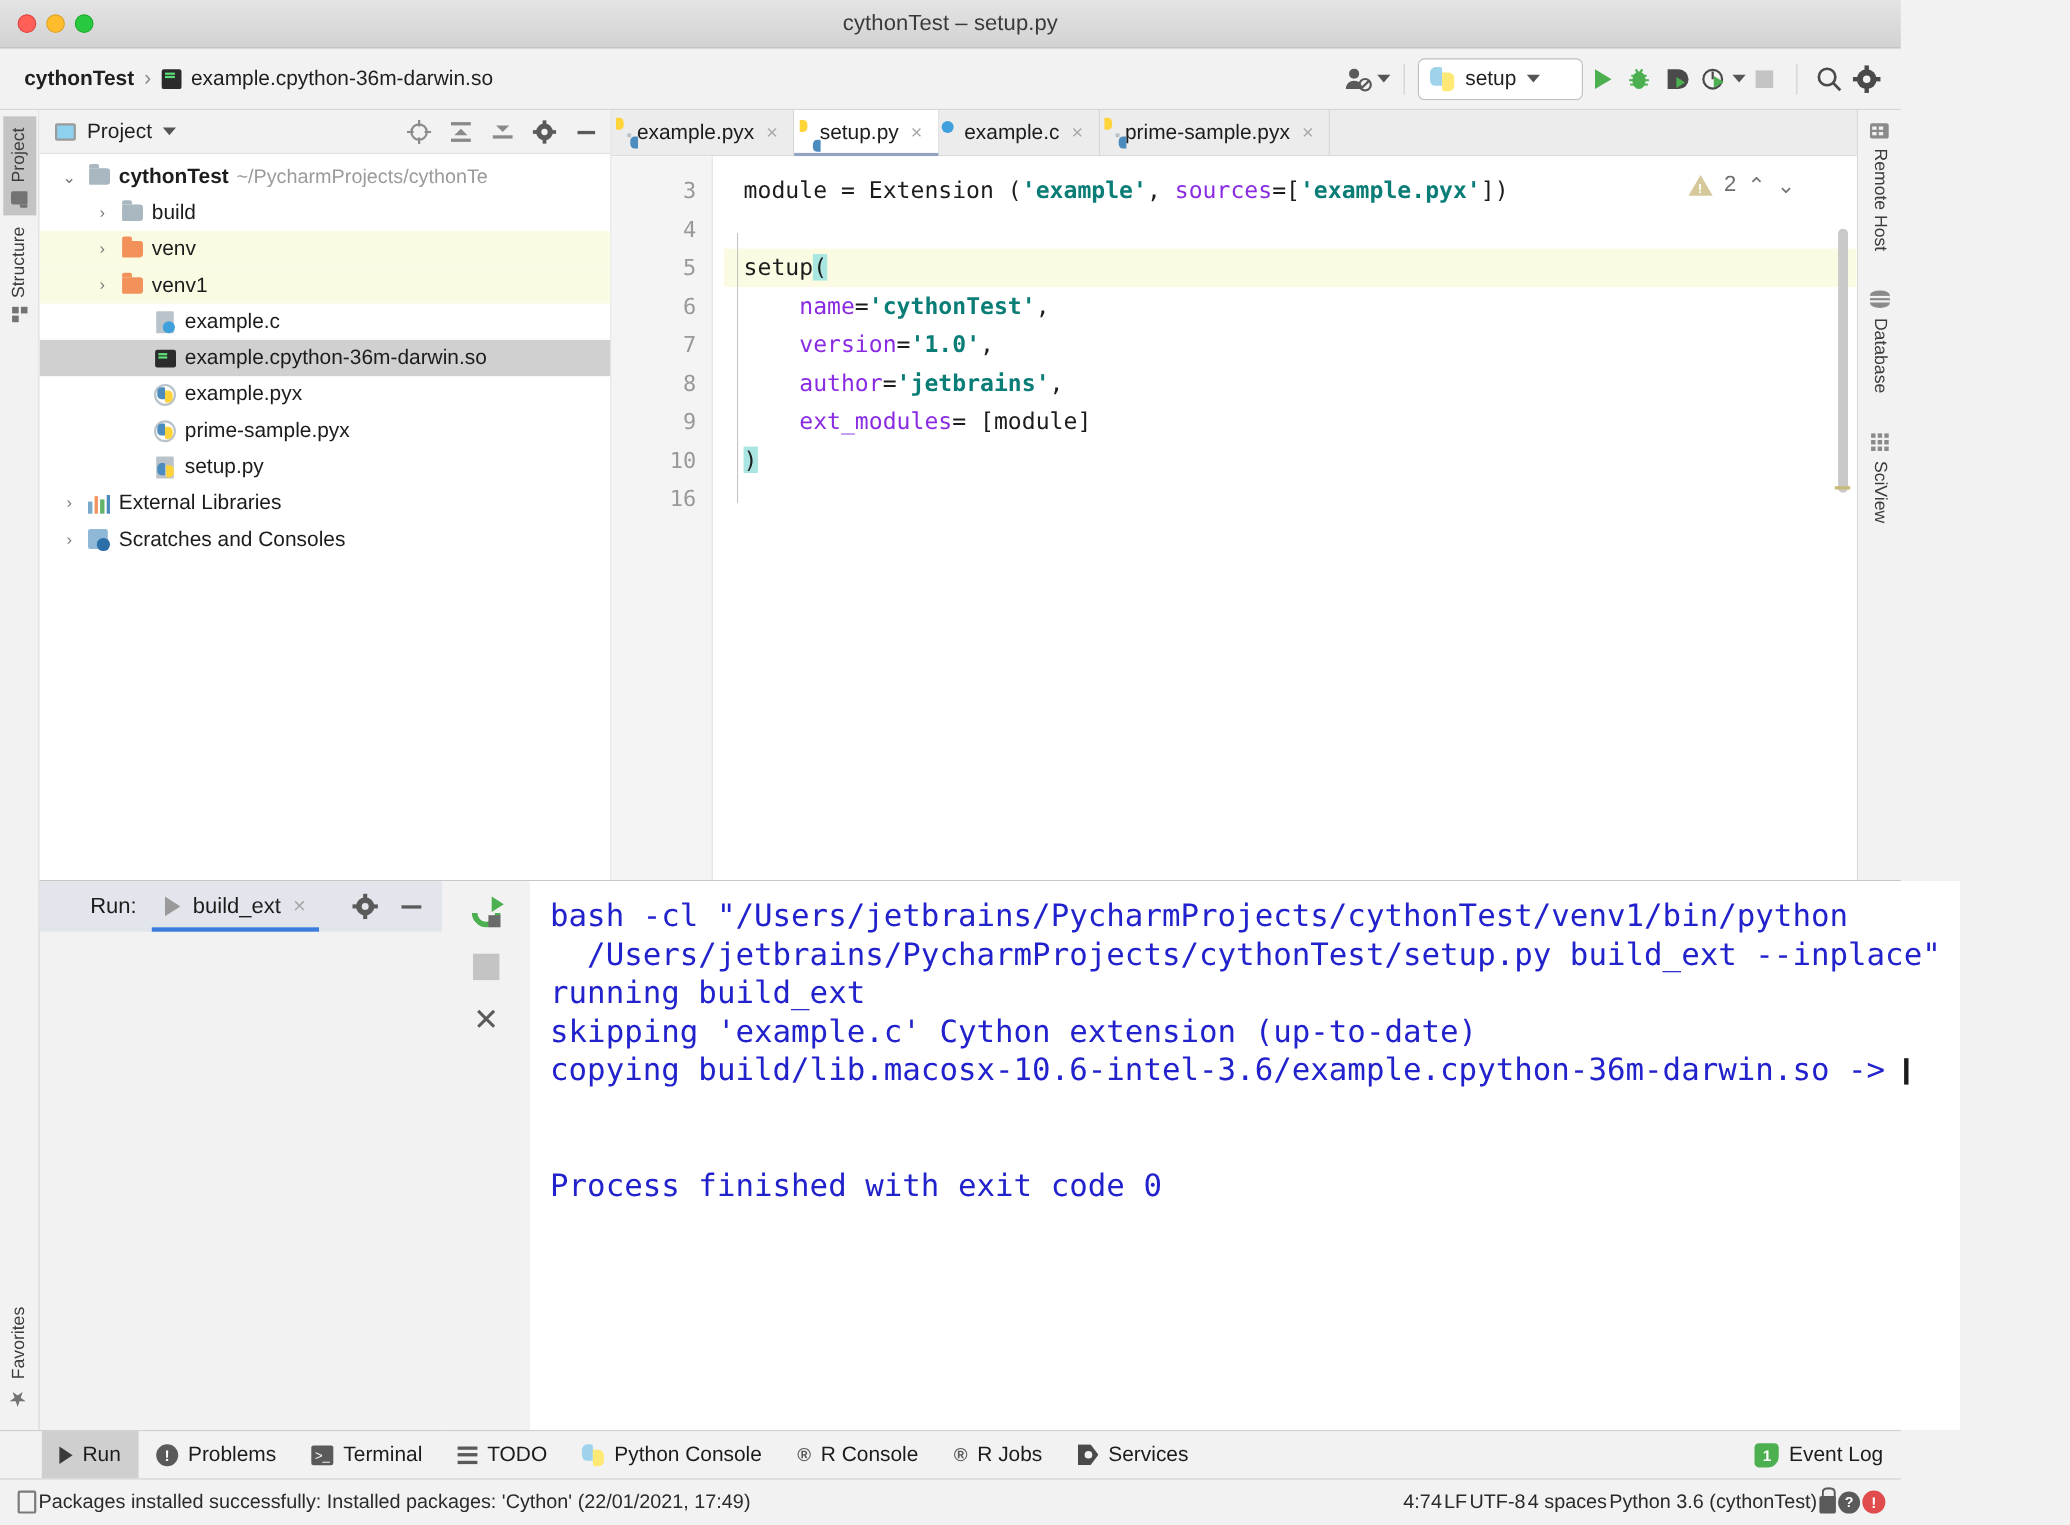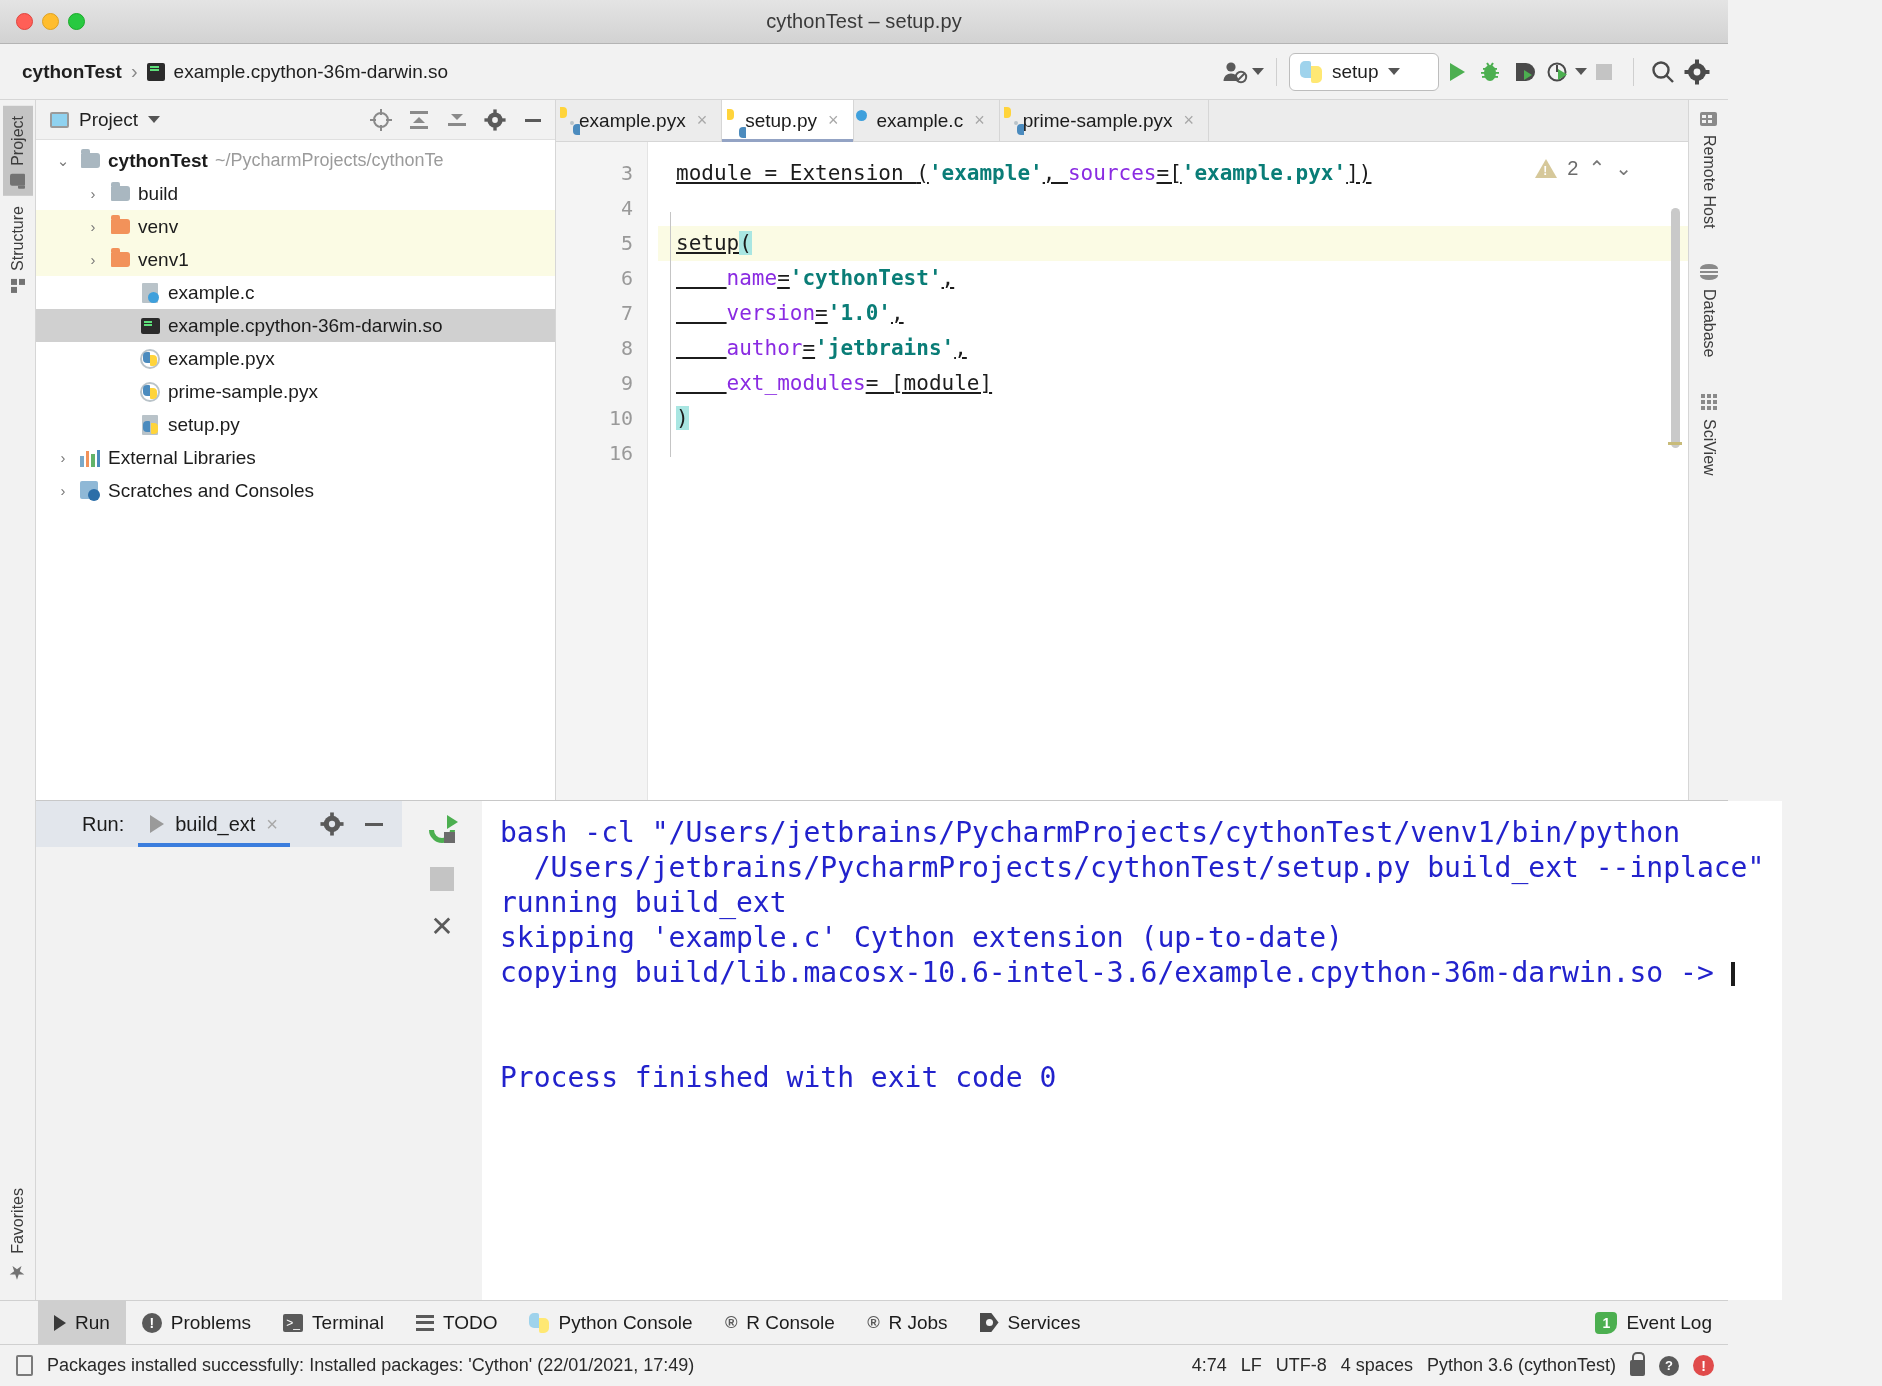--- a/index.html
+++ b/index.html
@@ -160,21 +160,21 @@
   .gutter div { height: 35px; line-height: 35px; }
   .code {
     flex: 1; position: relative; padding: 14px 0 0 10px;
     font-family: "DejaVu Sans Mono", monospace; font-size: 21px; color: #1c1c1c;
     white-space: pre; overflow: hidden;
   }
   .code .ln { height: 35px; line-height: 35px; padding-left: 18px; position: relative; }
   .code .ln.hl { background: #fbfbe4; }
   .str { color: #0a7d77; font-weight: bold; }
   .param { color: #8a2be2; }
-  .plain { color: #1c1c1c; text-decoration: underline; }
+  .plain { color: #1c1c1c; }
   .caretbg { background: #a9e6e2; }
   .indent-guide { position: absolute; left: 12px; top: 0; bottom: 0; width: 1px; background: #c5c5c5; }
 
   .warn-widget {
     position: absolute; top: 14px; right: 56px; display: flex; align-items: center; gap: 10px;
     font-size: 20px; color: #6b6b6b;
   }
   .warn-tri { width:0;height:0;border-left:11px solid transparent;border-right:11px solid transparent;border-bottom:19px solid #d6c89a; position:relative;}
   .warn-tri::after{content:"!";position:absolute;left:-3px;top:5px;font-size:12px;color:#fff;font-weight:bold;}
   .chev { font-size: 20px; color: #777; }
@@ -232,21 +232,21 @@
   .ico-prob { width: 20px; height: 20px; border-radius: 50%; background: #5a5a5a; color:#fff; font-size:14px; display:flex;align-items:center;justify-content:center;font-weight:bold;}
   .ico-term { width: 20px; height: 18px; background: #5a5a5a; border-radius: 2px; color:#fff; font-size:12px; display:flex; align-items:center; justify-content:center; }
   .ico-todo { width: 18px; height: 16px; display:flex; flex-direction:column; justify-content:space-between;}
   .ico-todo i { height: 3px; background: #5a5a5a; }
   .ico-r { font-size:17px; color:#5a5a5a; font-weight:bold; font-style:italic; }
   .ico-srvc { width:19px;height:19px;background:#4a4a4a; clip-path: polygon(0 0, 62% 0, 100% 50%, 62% 100%, 0 100%); display:flex;align-items:center;justify-content:center;}
   .ico-srvc i { width:7px;height:7px;border-radius:50%;background:#f2f2f2;}
 
   .statusbar {
     height: 42px; flex: 0 0 42px; background: #f2f2f2; border-top: 1px solid #d0d0d0;
-    display: flex; align-items: center; padding: 0 14px 0 16px; font-size: 18px; color: #2a2a2a; gap: 14px; justify-content: space-between;
+    display: flex; align-items: center; padding: 0 14px 0 16px; font-size: 18px; color: #2a2a2a; gap: 2px; justify-content: space-between;
   }
   .sb-doc { width:17px;height:21px;border:2px solid #7a7a7a;border-radius:2px;}
   .sb-spacer { flex: 1; }
   .sb-item { white-space: nowrap; }
   .lock-ico { width:15px;height:16px;position:relative;background:#5a5a5a;border-radius:2px;margin-top:4px;}
   .lock-ico::before{content:"";position:absolute;top:-8px;left:2px;width:9px;height:9px;border:2px solid #5a5a5a;border-bottom:none;border-radius:5px 5px 0 0;}
   .help-ico { width:20px;height:20px;border-radius:50%;background:#5a5a5a;color:#fff;font-size:13px;display:flex;align-items:center;justify-content:center;font-weight:bold;}
   .err-ico { width:21px;height:21px;border-radius:50%;background:#e04b4b;color:#fff;font-size:14px;display:flex;align-items:center;justify-content:center;font-weight:bold;}
 </style>
 </head>

